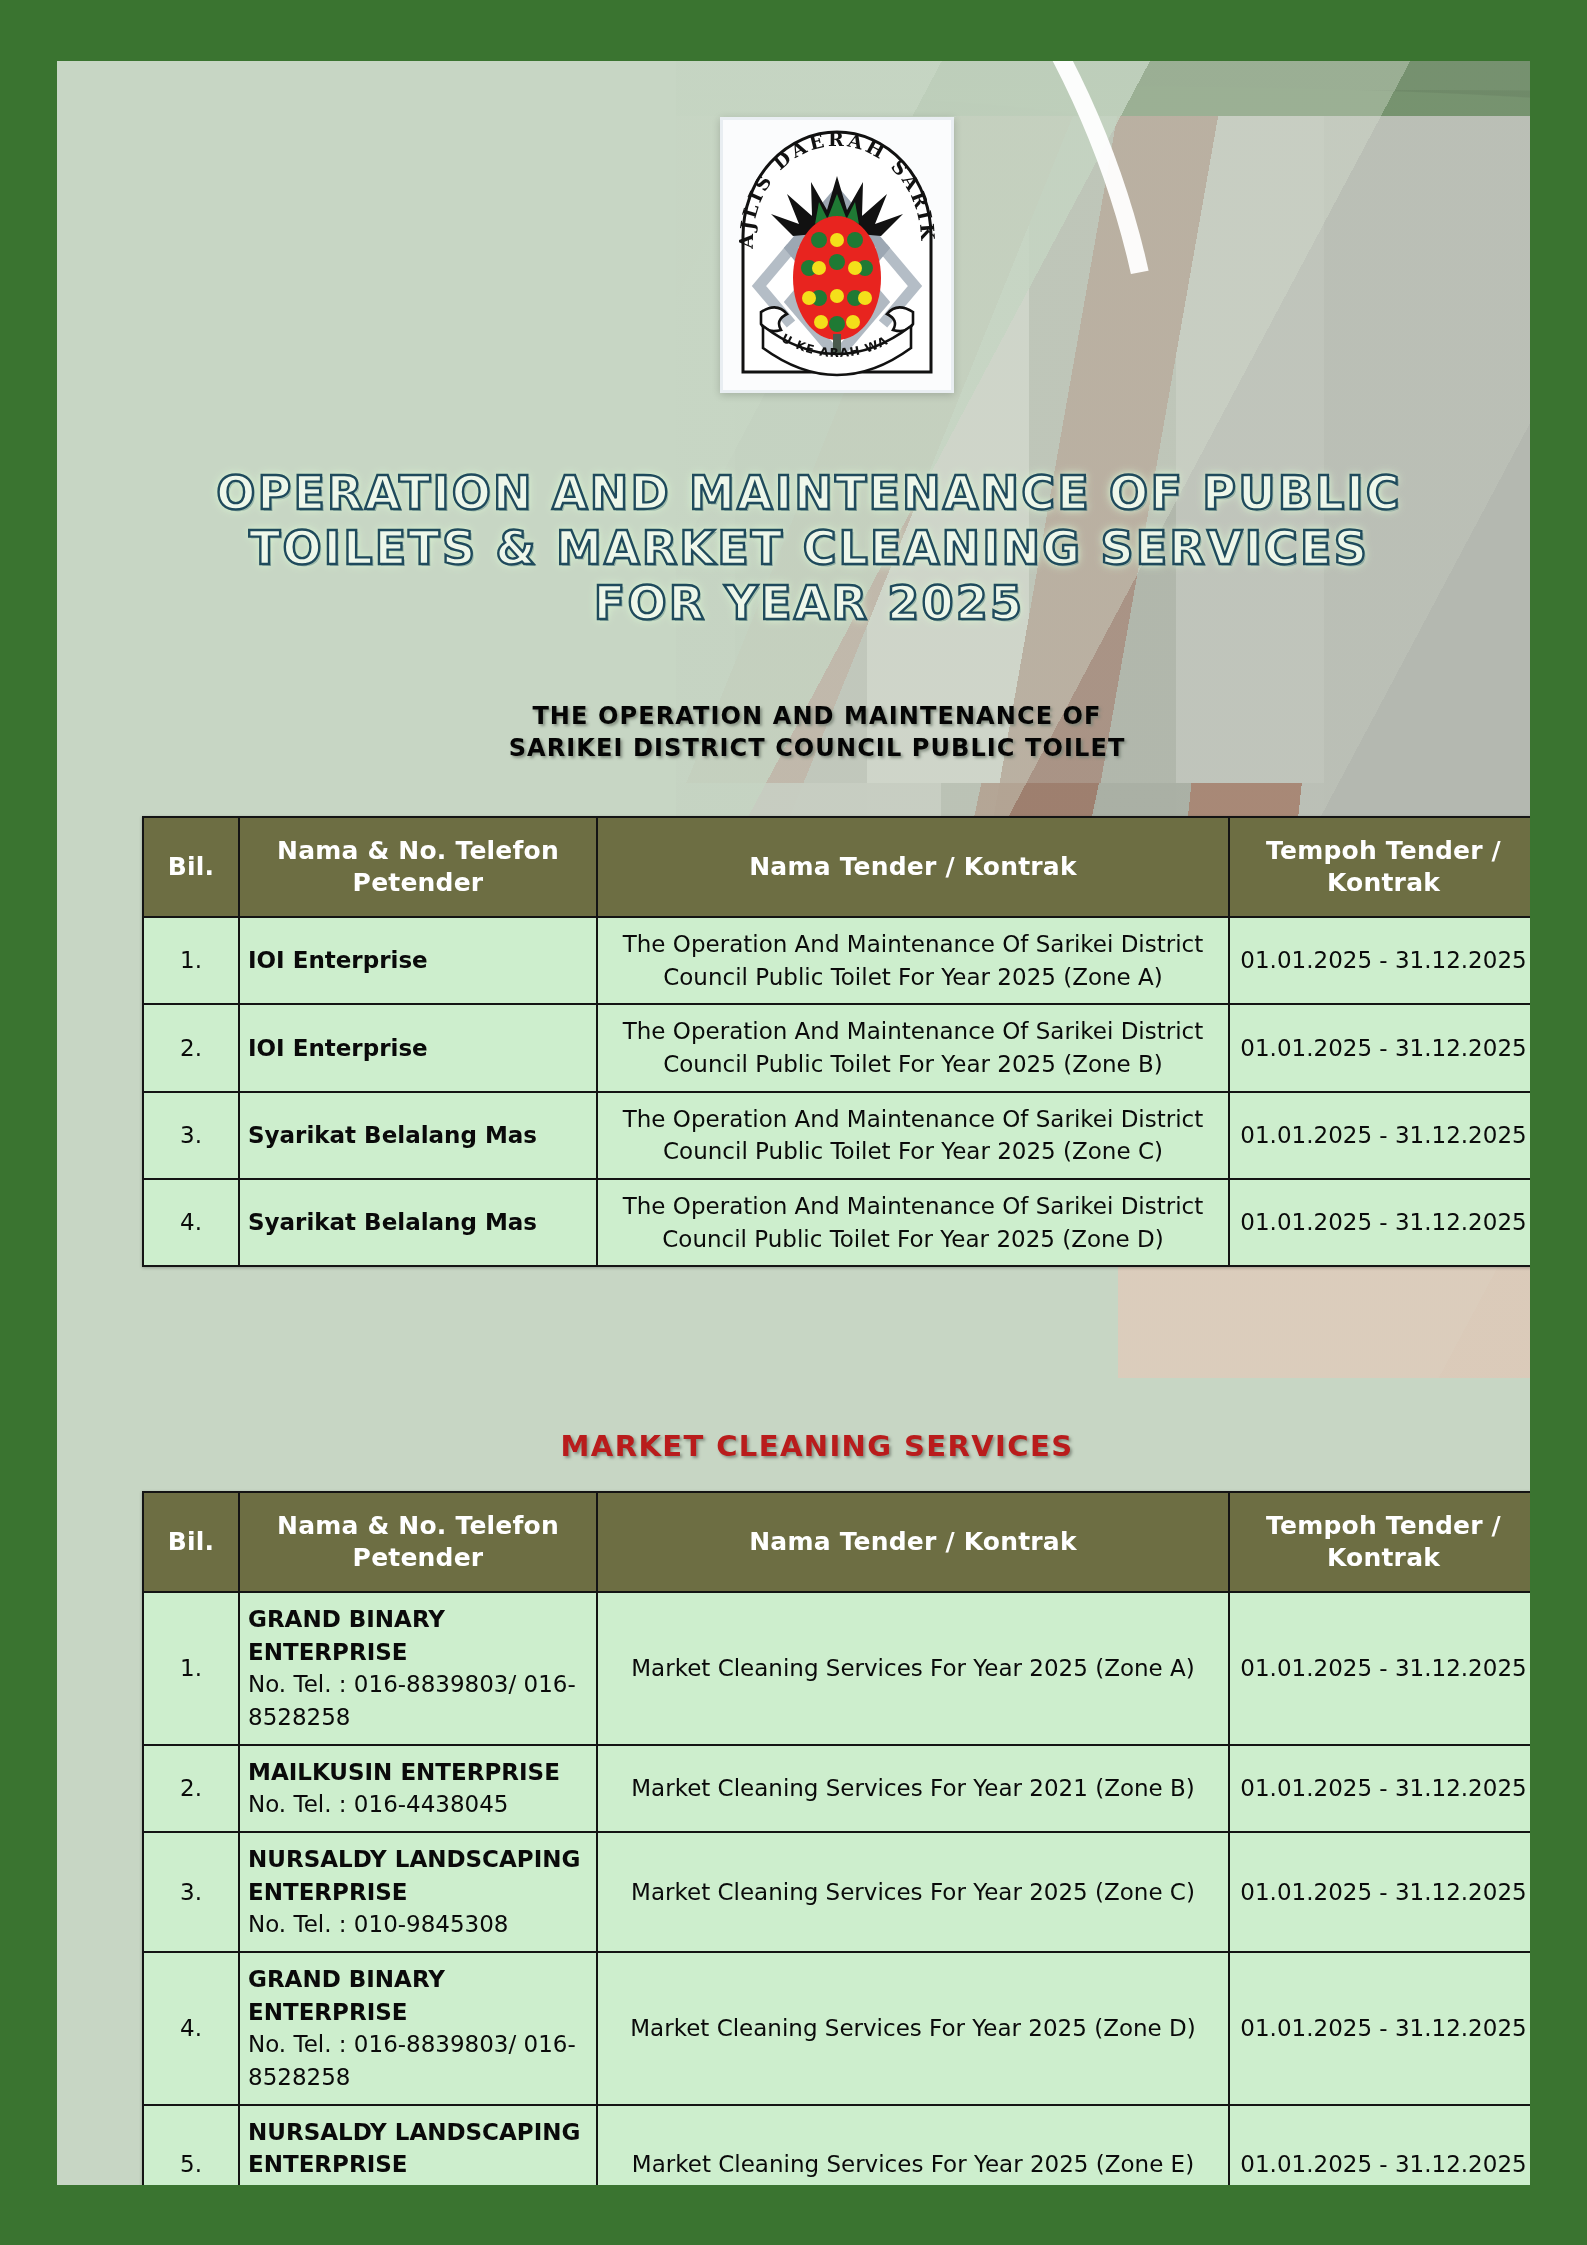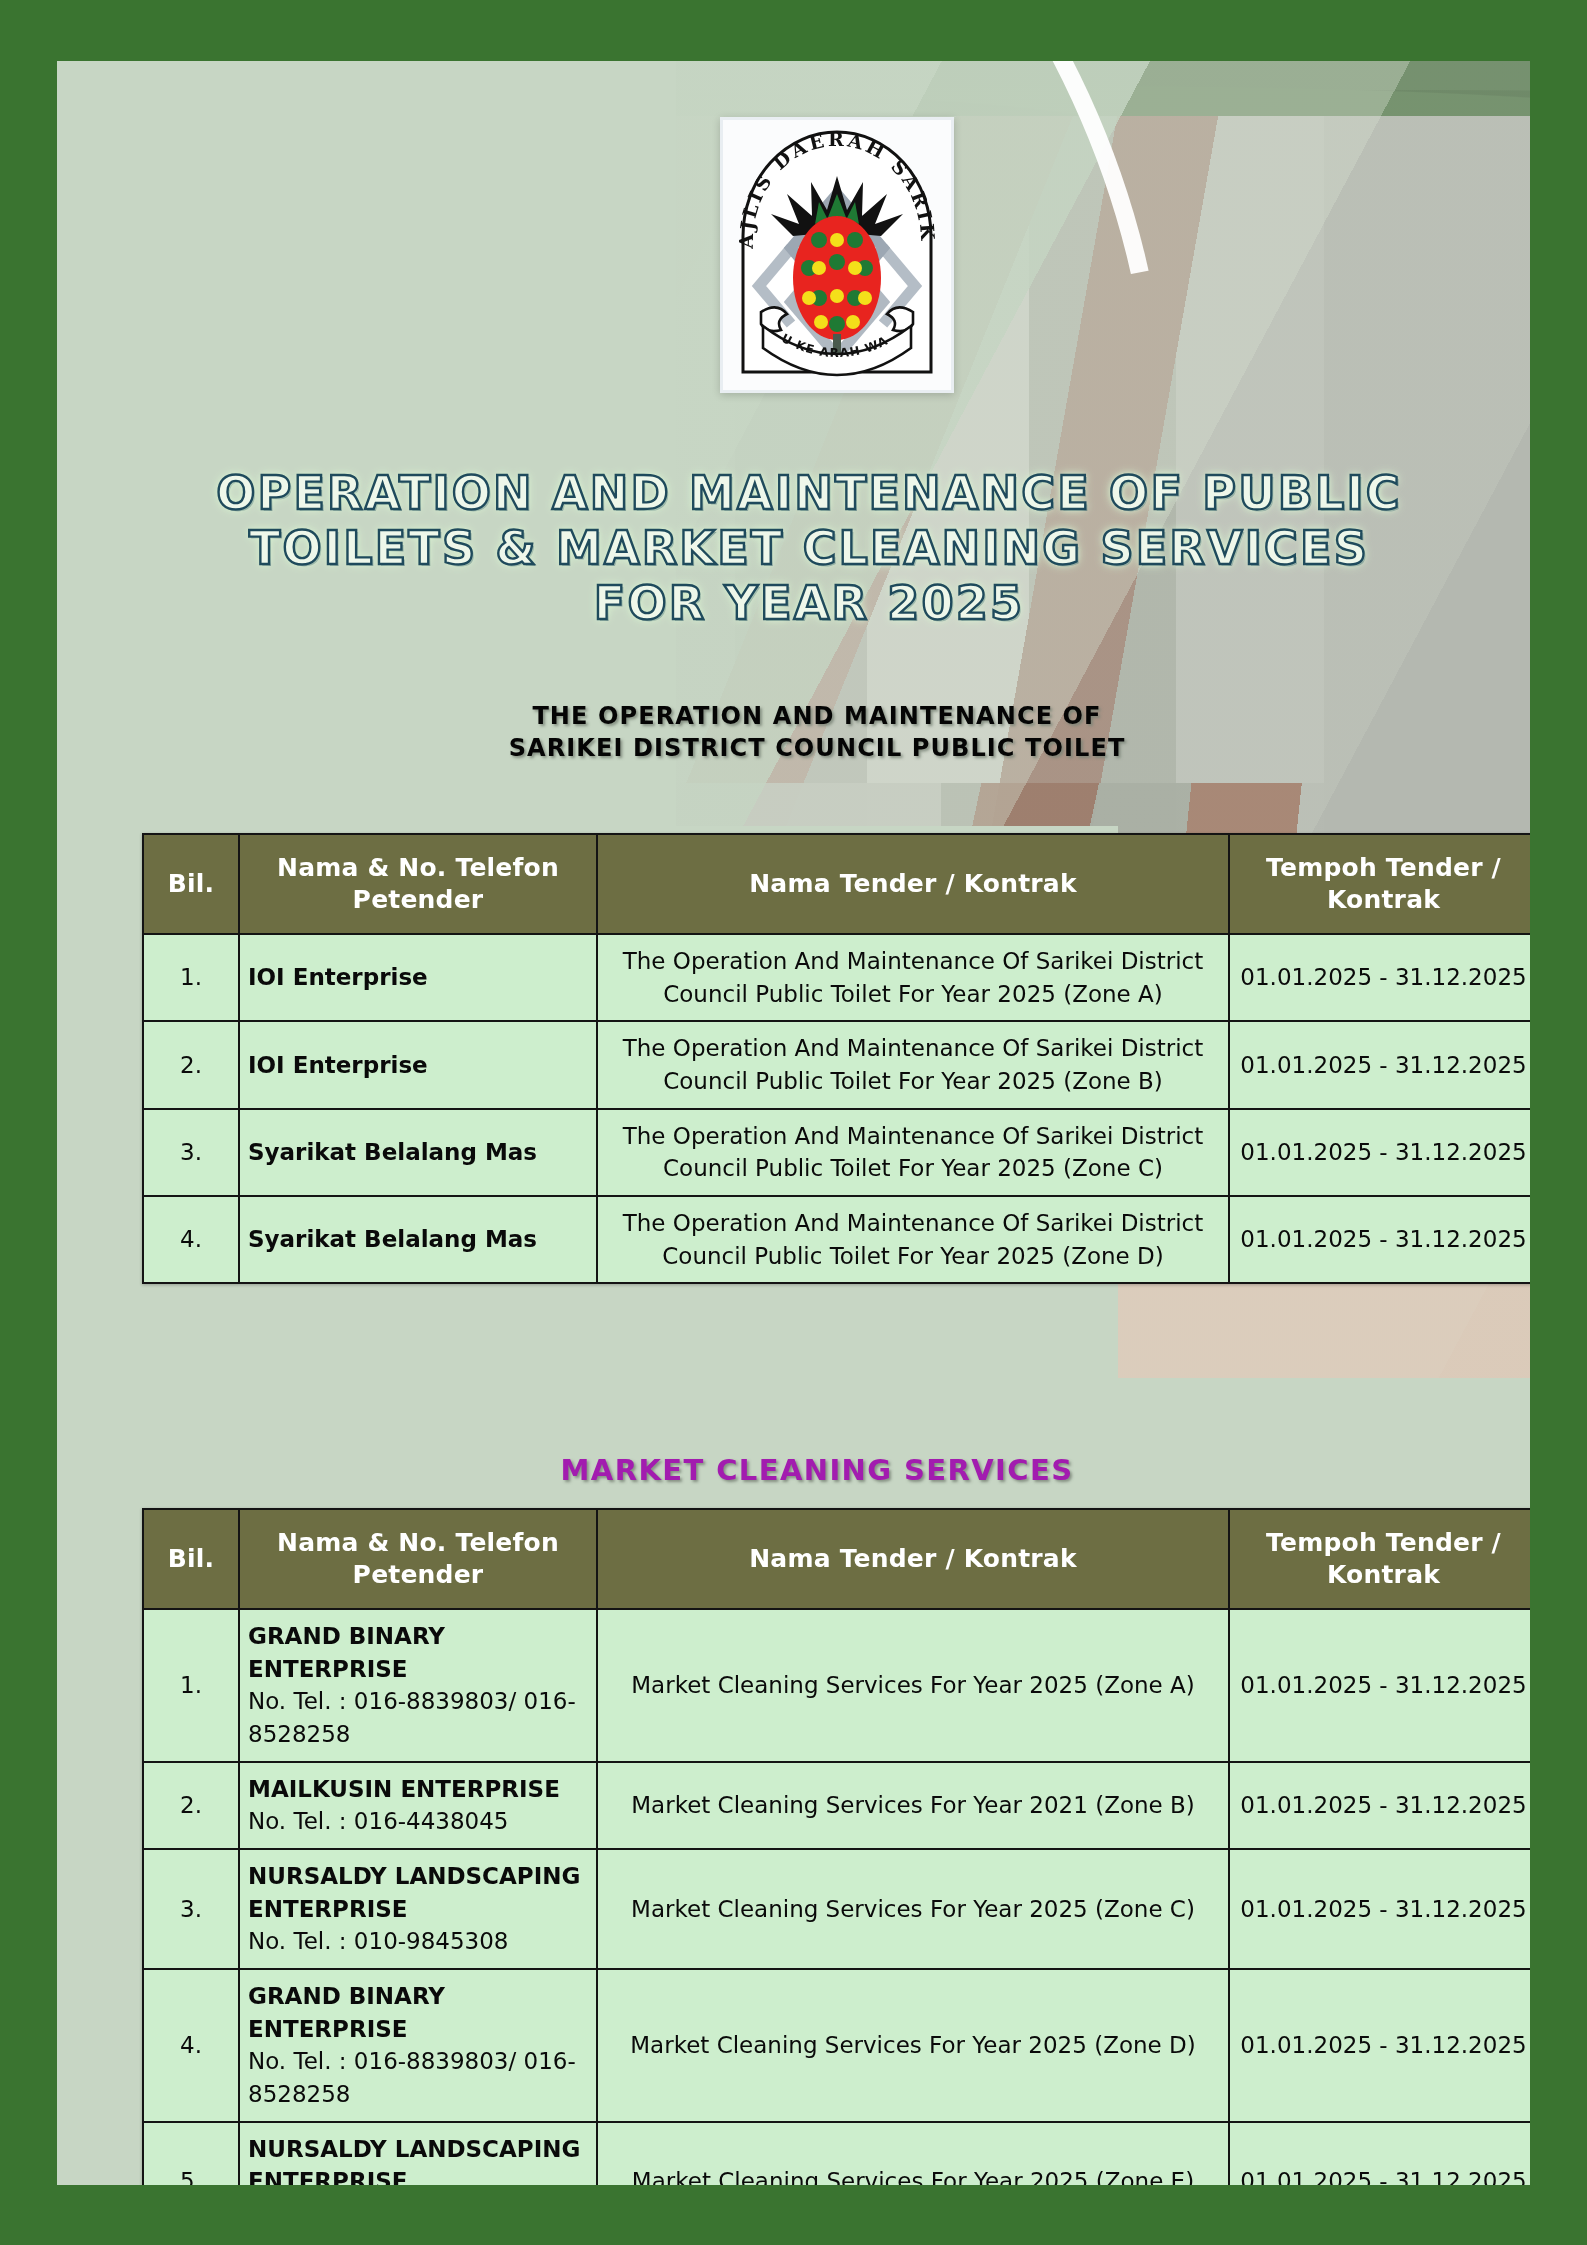--- a/index.html
+++ b/index.html
@@ -158,34 +158,32 @@
     color:#050505;
     text-shadow:2px 2px 3px rgba(120,130,118,.85);
   }
   .section-heading{
     position:absolute;left:140px;width:1240px;
     text-align:center;
     font-family:"DejaVu Sans",sans-serif;
     font-weight:700;
     font-size:29px;
     letter-spacing:1.4px;
-    color:#a21caf;
+    color:#b91c1c;
     text-shadow:2px 2px 3px rgba(120,130,118,.85);
-    margin-top:24px;
   }
 
   
   table.tender{
     position:absolute;
     border-collapse:collapse;
     table-layout:fixed;
     width:1395px;
     left:85px;
     box-shadow:0 1px 3px rgba(0,0,0,.25);
-    margin-top:17px;
   }
   table.tender th,table.tender td{
     border:2px solid #141414;
     padding:10px 8px;
     vertical-align:middle;
   }
   table.tender thead th{
     background:#6d6e43;
     color:#ffffff;
     font-family:"DejaVu Sans",sans-serif;

